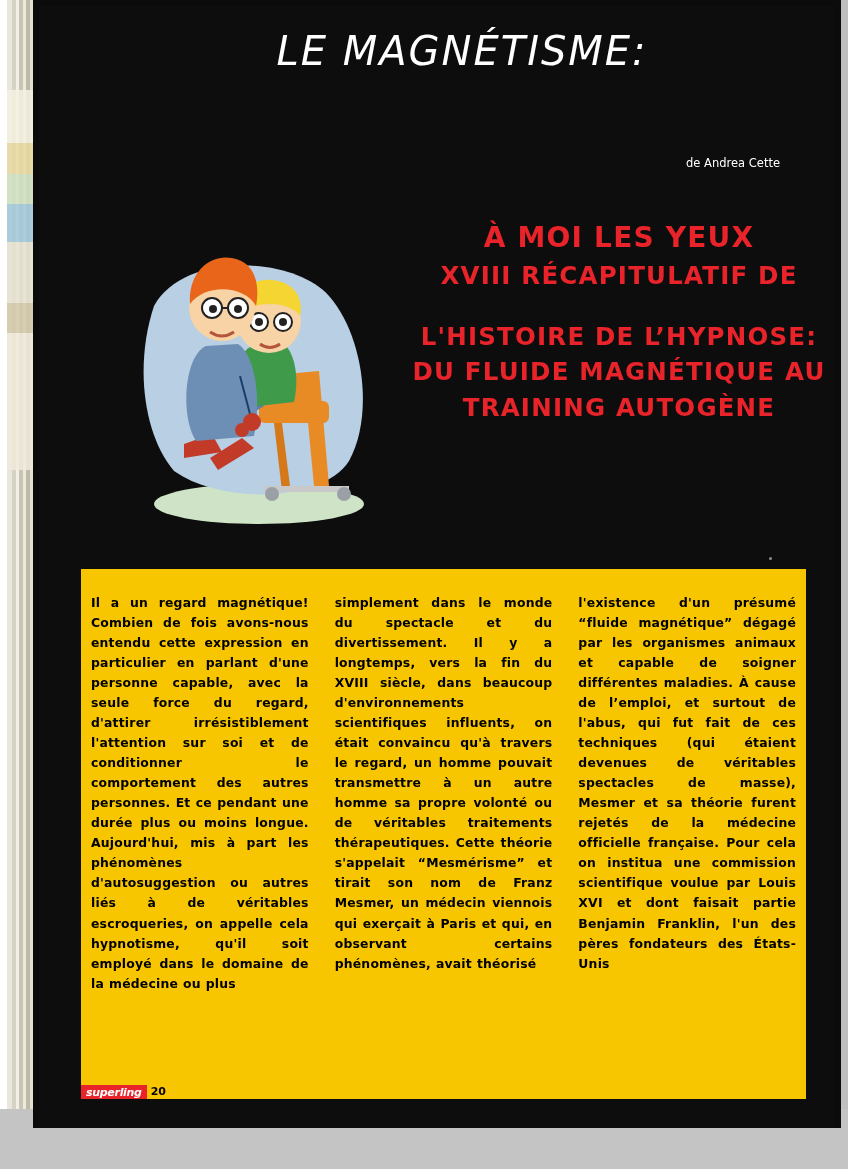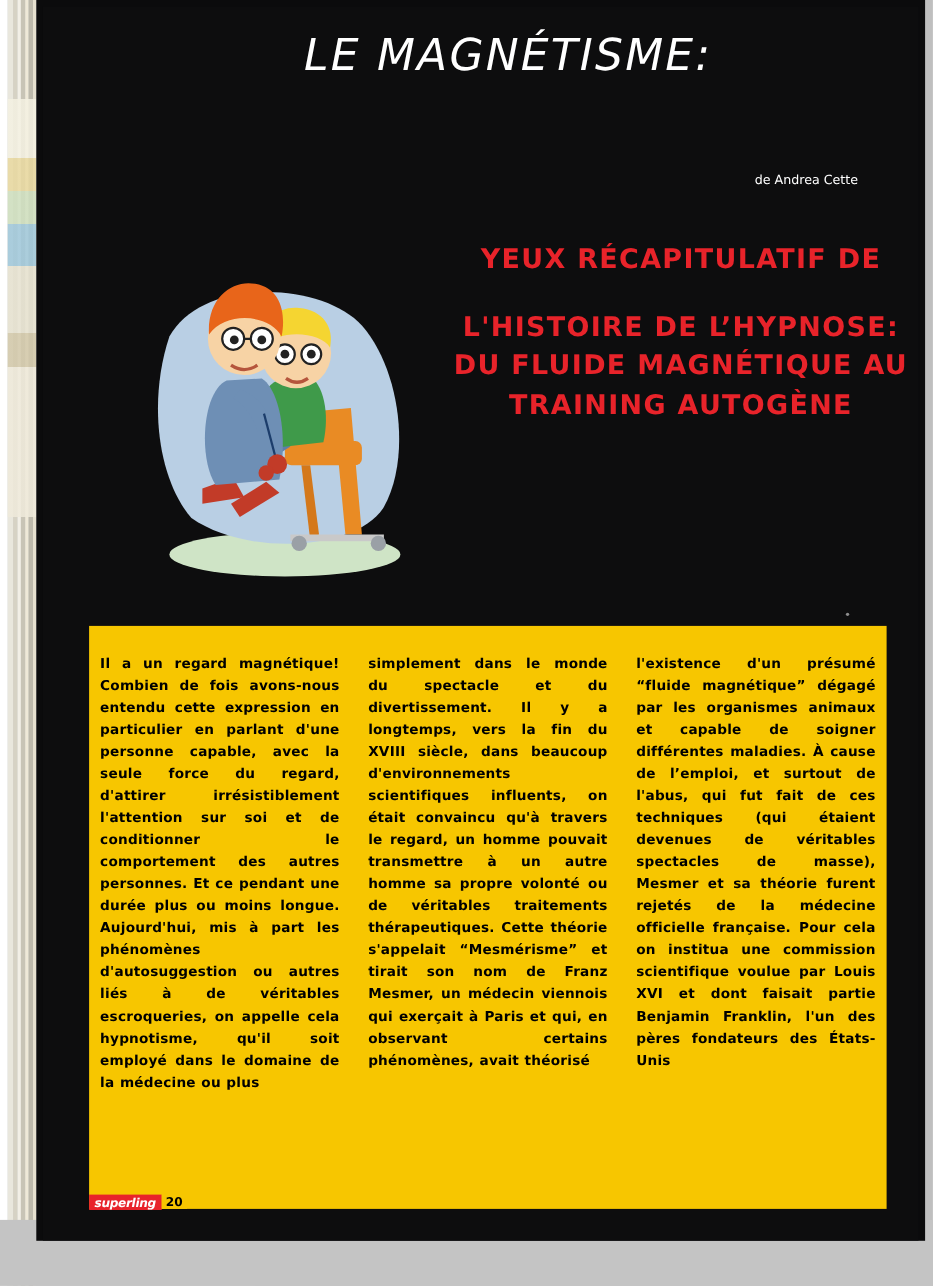--- a/index.html
+++ b/index.html
@@ -161,21 +161,21 @@
   }
   .col p { margin: 0; }
 
   
   .badge {
     position: absolute;
     left: 42px;
     bottom: 28px;
     height: 15px;
     display: flex;
-    align-items: center;
+    align-items: flex-start;
     font-family: "DejaVu Sans", sans-serif;
   }
   .badge-name {
     background: #e8232a;
     color: #ffffff;
     font-size: 11px;
     font-weight: bold;
     font-style: italic;
     padding: 1px 5px 0 5px;
     display: flex;
@@ -270,21 +270,22 @@
         <circle cx="124" cy="123" r="4" fill="#222"></circle>
         <line x1="108" y1="122" x2="114" y2="122" stroke="#222" stroke-width="2"></line>
         <path d="M96,146 q12,8 24,0" stroke="#b5553c" stroke-width="3" fill="none"></path>
 
         <path d="M126,190 L136,228" stroke="#1c3d6b" stroke-width="2"></path>
         <circle cx="138" cy="236" r="9" fill="#c23b28"></circle>
         <circle cx="128" cy="244" r="7" fill="#c23b28"></circle>
       </svg>
 
       <div class="headline">
-        <span class="l2">YEUX RÉCAPITULATIF DE</span>
+        <span class="l1">À MOI LES YEUX</span>
+        <span class="l2">XVIII RÉCAPITULATIF DE</span>
         <span class="l3">L'HISTOIRE DE L’HYPNOSE:</span>
         <span class="l4">DU FLUIDE MAGNÉTIQUE AU</span>
         <span class="l5">TRAINING AUTOGÈNE</span>
       </div>
 
       <div class="dot-mark"></div>
 
       <div id="article">
         <div class="col">
           <p>Il a un regard magnétique! Combien de fois avons-nous entendu cette expression en particulier en parlant d'une personne capable, avec la seule force du regard, d'attirer irrésistiblement l'attention sur soi et de conditionner le comportement des autres personnes. Et ce pendant une durée plus ou moins longue. Aujourd'hui, mis à part les phénomènes d'autosuggestion ou autres liés à de véritables escroqueries, on appelle cela hypnotisme, qu'il soit employé dans le domaine de la médecine ou plus</p>

